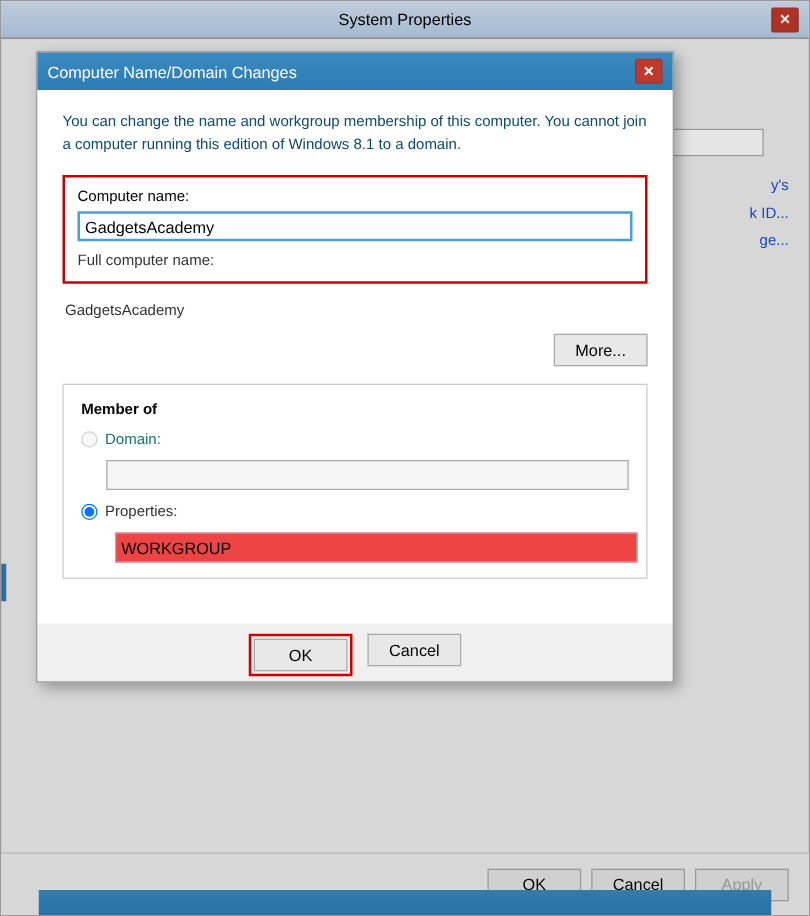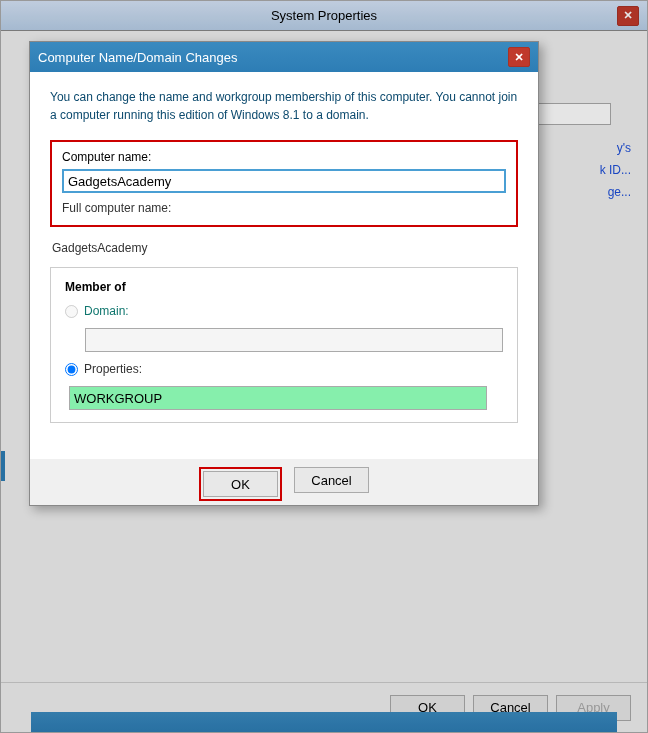--- a/index.html
+++ b/index.html
@@ -215,24 +215,24 @@
       padding: 2px 4px;
       font-size: 13px;
       background: #f5f5f5;
     }
 
     .workgroup-input {
       width: calc(100% - 20px);
       height: 24px;
       border: 1px solid #aaa;
       margin-top: 4px;
-      margin-left: 4px;
+      margin-left: 27px;
       padding: 2px 4px;
       font-size: 13px;
-      background: #86efac;
+      background: #ef4444;
     }
 
     
     .dialog-buttons-row {
       display: flex;
       justify-content: center;
       gap: 12px;
       padding: 8px 0 4px;
       background: #f0f0f0;
     }
@@ -395,20 +395,23 @@
       <div class="description-text">You can change the name and workgroup membership of this computer. You cannot join a computer running this edition of Windows 8.1 to a domain.</div>
 
       <div class="computer-name-section">
         <label class="computer-name-label">Computer name:</label>
         <input type="text" class="computer-name-input" value="GadgetsAcademy" style="">
         <span class="full-computer-name-label">Full computer name:</span>
       </div>
 
       <div class="full-computer-name-value" style="margin-bottom:12px; margin-left:2px;">GadgetsAcademy</div>
 
+      <div class="more-btn-row">
+        <button class="more-btn">More...</button>
+      </div>
 
       <div class="member-of-section">
         <div class="member-of-title">Member of</div>
 
         
         <div class="radio-row">
           <input type="radio" name="memberof" id="domain-radio" disabled="" style="">
           <label class="radio-label disabled" for="domain-radio">Domain:</label>
         </div>
         <input type="text" class="member-text-input" style="background: rgb(245, 245, 245);" disabled="">

